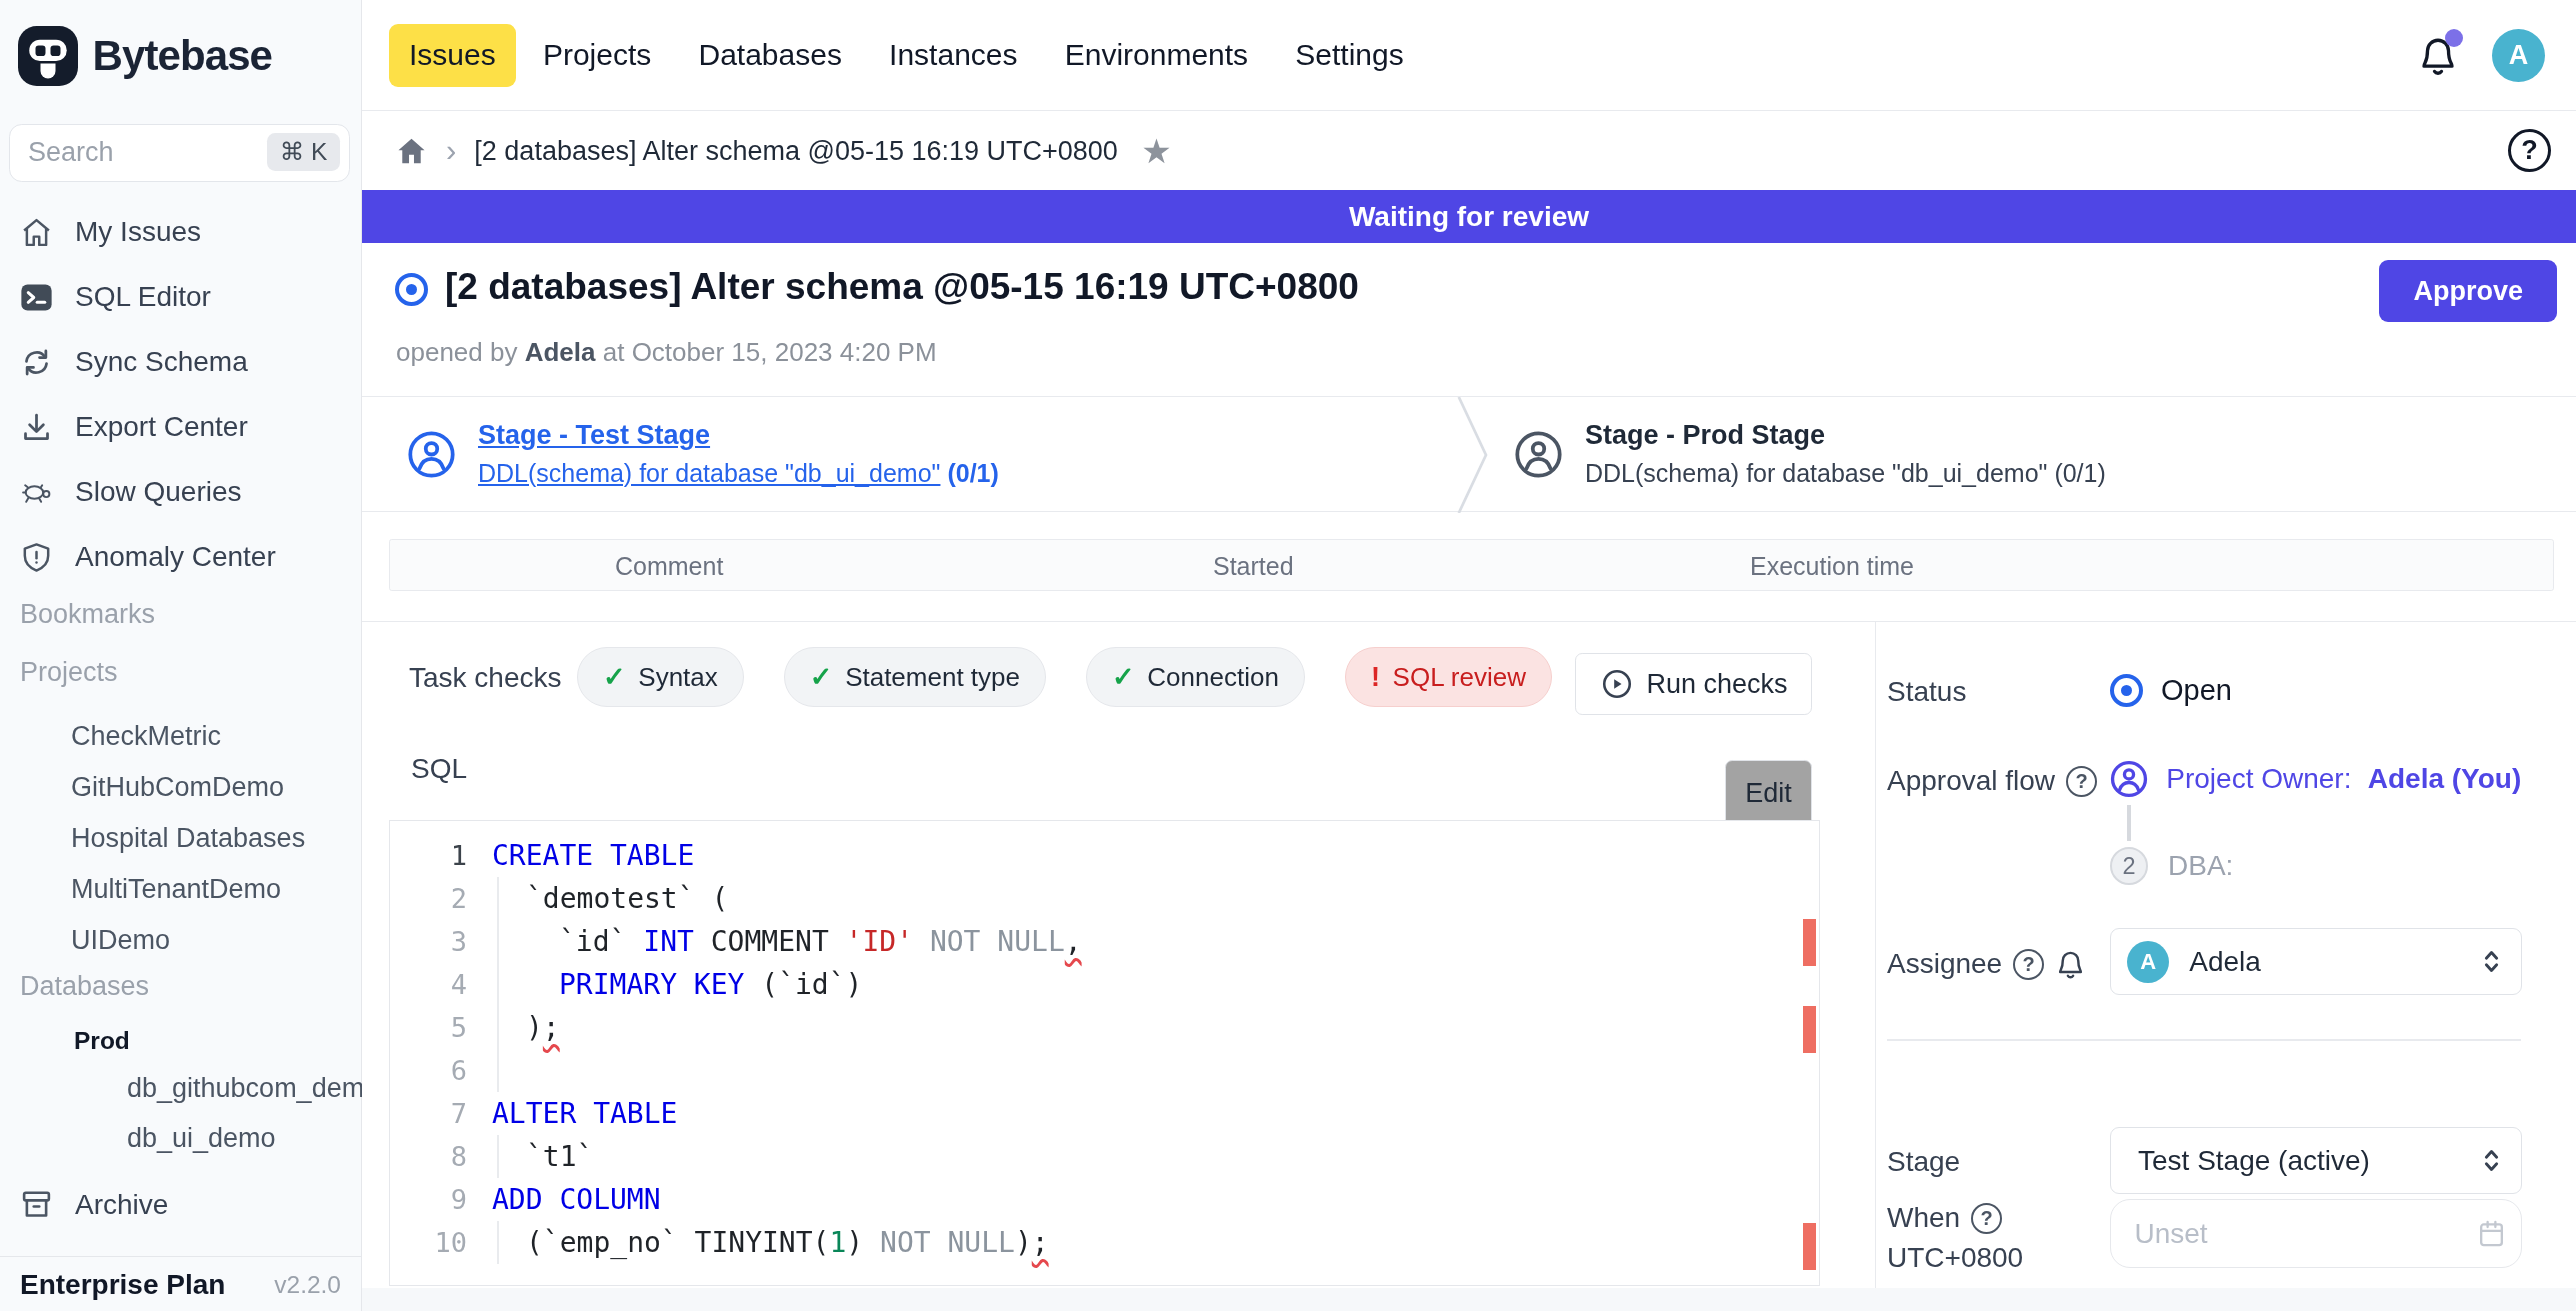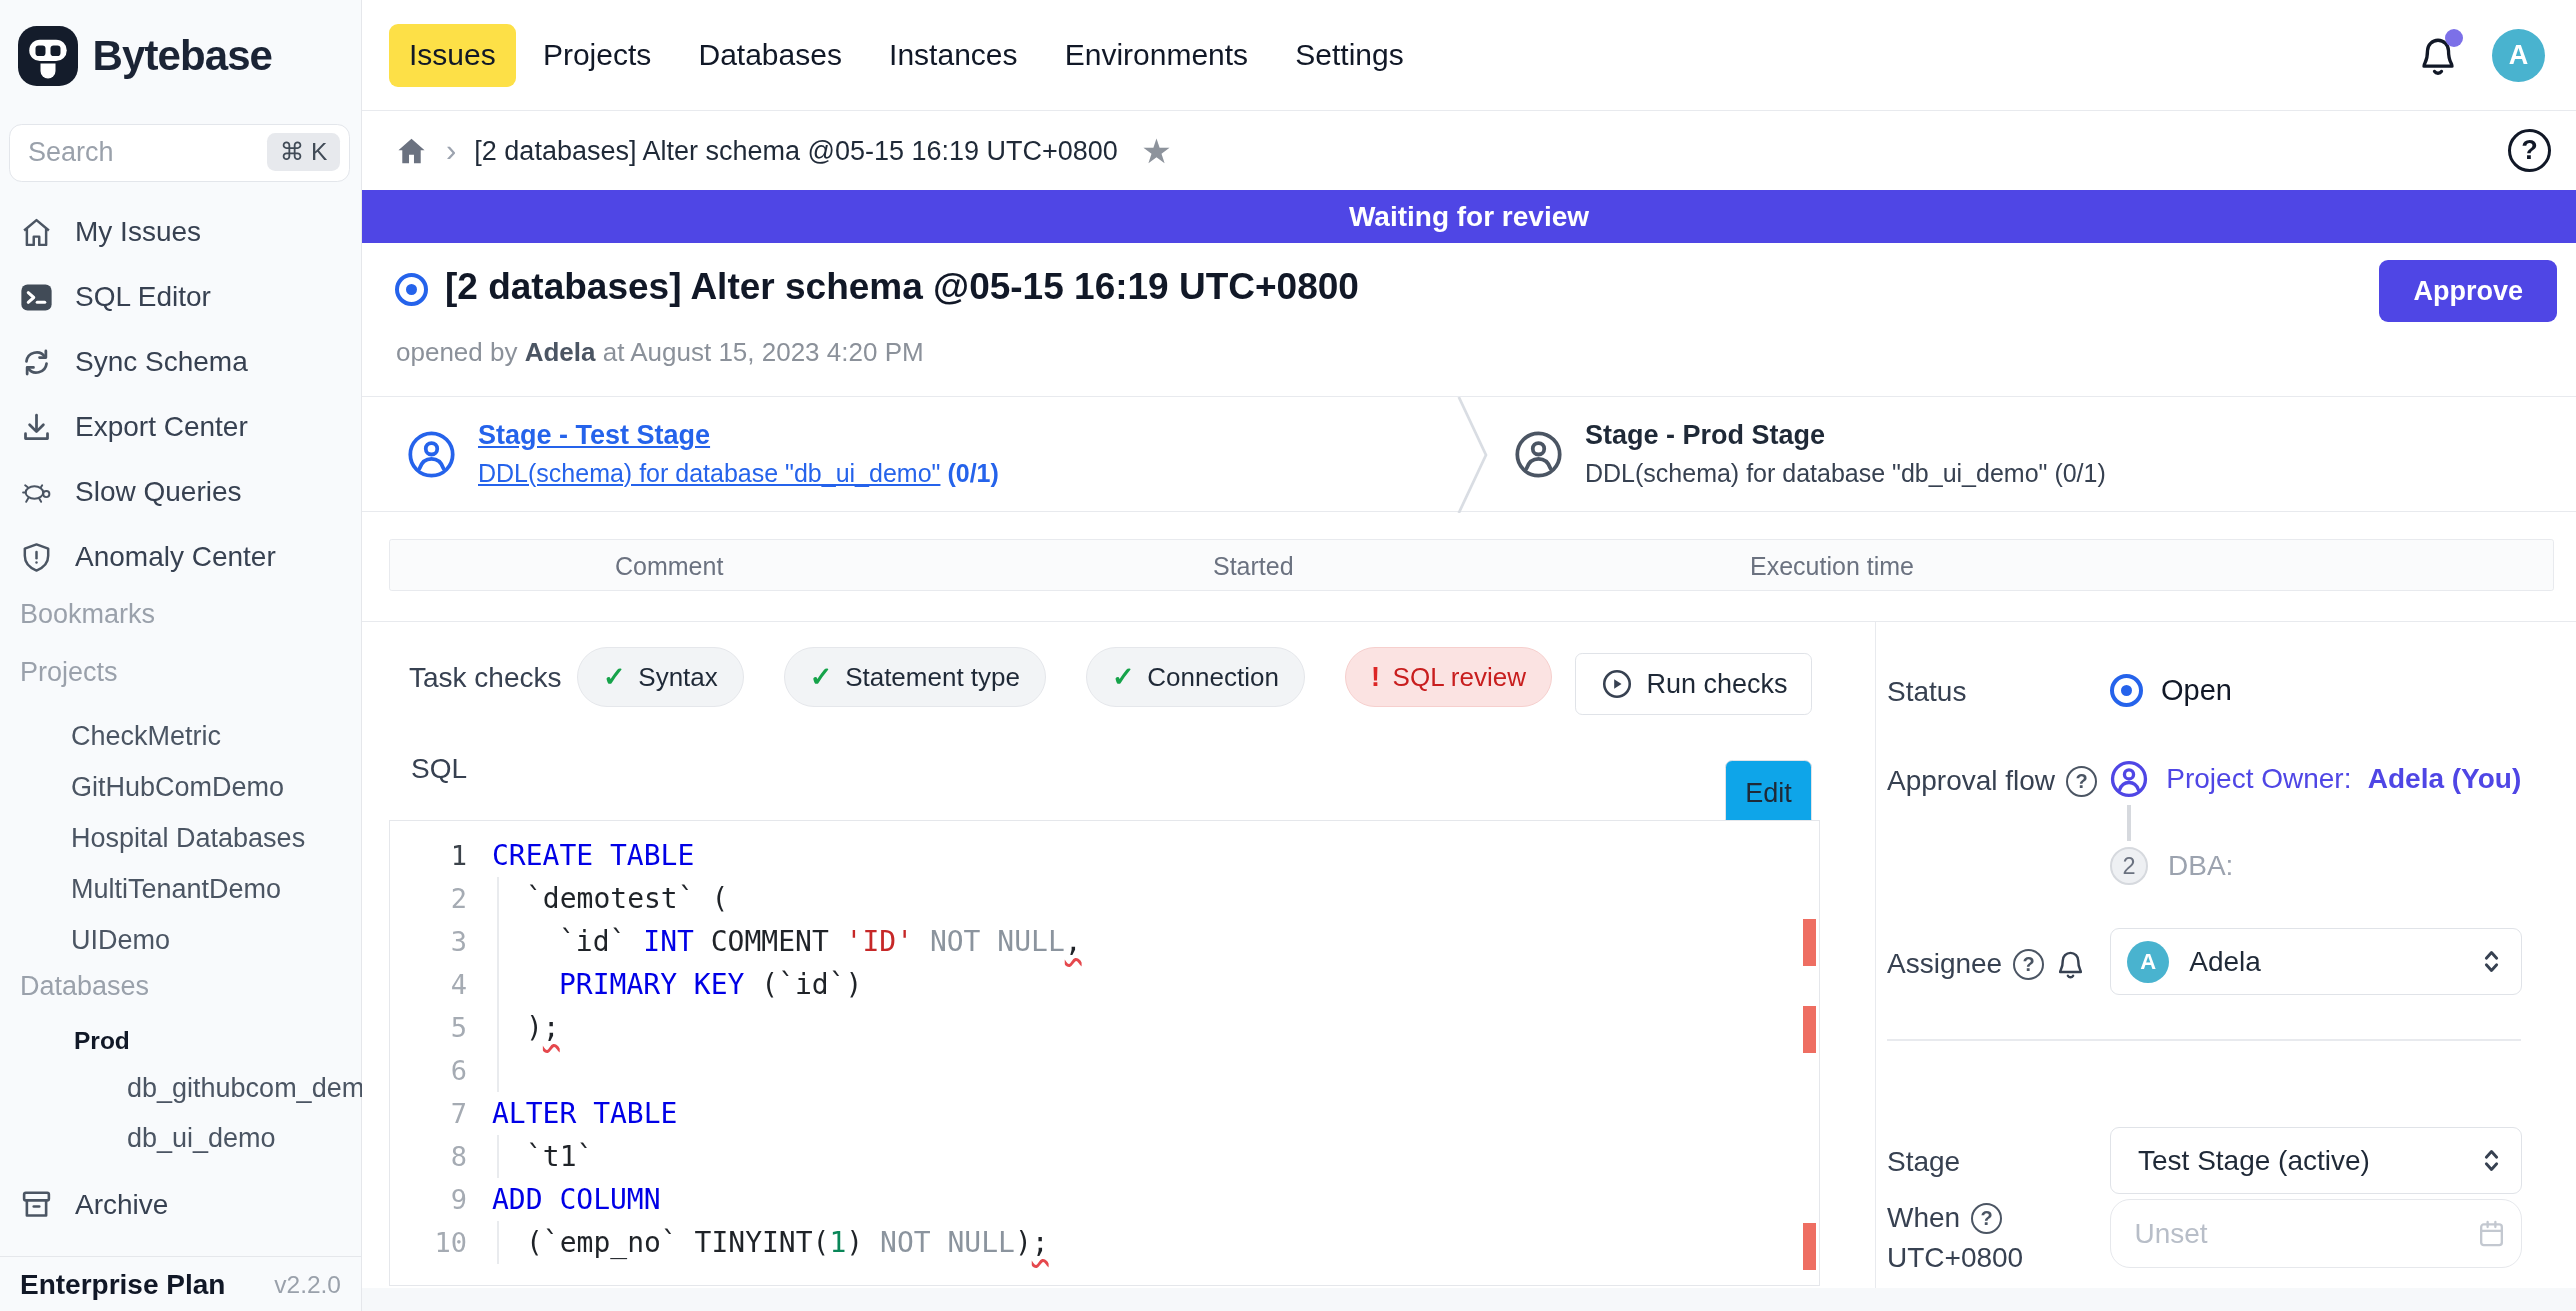--- a/index.html
+++ b/index.html
@@ -83,21 +83,21 @@
 
   .tc-label { position:absolute; left:47px; top:40px; font-size:28px; color:#374151; }
   .pills { position:absolute; left:215px; top:25px; display:flex; gap:40px; }
   .pill { display:inline-flex; align-items:center; gap:12.7px; height:60px; padding:0 25px; border-radius:30px; background:#f2f4f6; border:1.8px solid #e5e7eb; font-size:26px; color:#1f2937; cursor:pointer; }
   .pill .g { font-size:27px; font-weight:700; color:#16a34a; }
   .pill.fail { background:#fbe3e2; border-color:#f6cfcd; color:#c81e1e; }
   .pill.fail .g { color:#dc2626; }
   .run-btn { position:absolute; right:63px; top:31px; height:62px; padding:0 23.5px; display:inline-flex; align-items:center; gap:12.7px; background:#fff; border:1.8px solid #e0e3e8; border-radius:7.2px; font-size:27px; color:#1f2937; cursor:pointer; font-family:"Liberation Sans",sans-serif; }
   .run-btn svg { width:34px; height:34px; color:#374151; }
   .sql-label { position:absolute; left:49px; top:131px; font-size:28px; color:#374151; }
-  .edit-btn { position:absolute; right:63px; top:138px; width:87px; height:67px; background:#0ea5e9; border:1.8px solid #e0e3e8; border-radius:7.2px; font-size:27px; color:#1f2937; cursor:pointer; font-family:"Liberation Sans",sans-serif; }
+  .edit-btn { position:absolute; right:63px; top:138px; width:87px; height:67px; background:#a3a3a3; border:1.8px solid #e0e3e8; border-radius:7.2px; font-size:27px; color:#1f2937; cursor:pointer; font-family:"Liberation Sans",sans-serif; }
 
   .code-editor { position:absolute; left:27px; top:198px; width:1431px; height:466px; border:1.8px solid #e5e7eb; background:#fff; overflow:hidden; padding-top:12.7px; }
   .code-line { position:relative; height:43px; display:flex; align-items:center; font-family:"DejaVu Sans Mono", monospace; font-size:28px; white-space:pre; }
   .ln { display:inline-block; width:77px; text-align:right; margin-right:25px; color:#a5abb3; font-size:27px; flex:none; }
   .ln-active { color:#3c434b; }
   .code-line.has-ind::after { content:""; position:absolute; left:107px; top:0; bottom:0; width:1.8px; background:#e9ebee; }
   .tok-plain { color:#1f2328; }
   .tok-kw { color:#0000e6; }
   .tok-str { color:#c62828; }
   .tok-num { color:#098658; }
@@ -308,21 +308,21 @@
     <span class="issue-status-ic">
       <span class="open-ring">
           <span class="dot"></span>
         </span>
     </span>
     <h1 class="issue-title">[2 databases] Alter schema @05-15 16:19 UTC+0800</h1>
     <button class="approve-btn">Approve</button>
     <div class="opened-line">
       <span>opened by</span>
       <span class="author">Adela</span>
-      <span>at August 15, 2023 4:20 PM</span>
+      <span>at October 15, 2023 4:20 PM</span>
     </div>
 
     <div class="stage-strip">
       <div class="stage-card active" style="left:43px">
         <span class="stage-ic" style="color:#2563eb">
           <svg viewBox="0 0 24 24" fill="none" stroke="currentColor" stroke-width="1.7">
               <circle cx="12" cy="12" r="9.6"></circle>
               <circle cx="12" cy="9.4" r="2.6"></circle>
               <path d="M6.6 18.3c1-3 3-4.3 5.4-4.3s4.4 1.3 5.4 4.3" stroke-linecap="round"></path>
             </svg>

